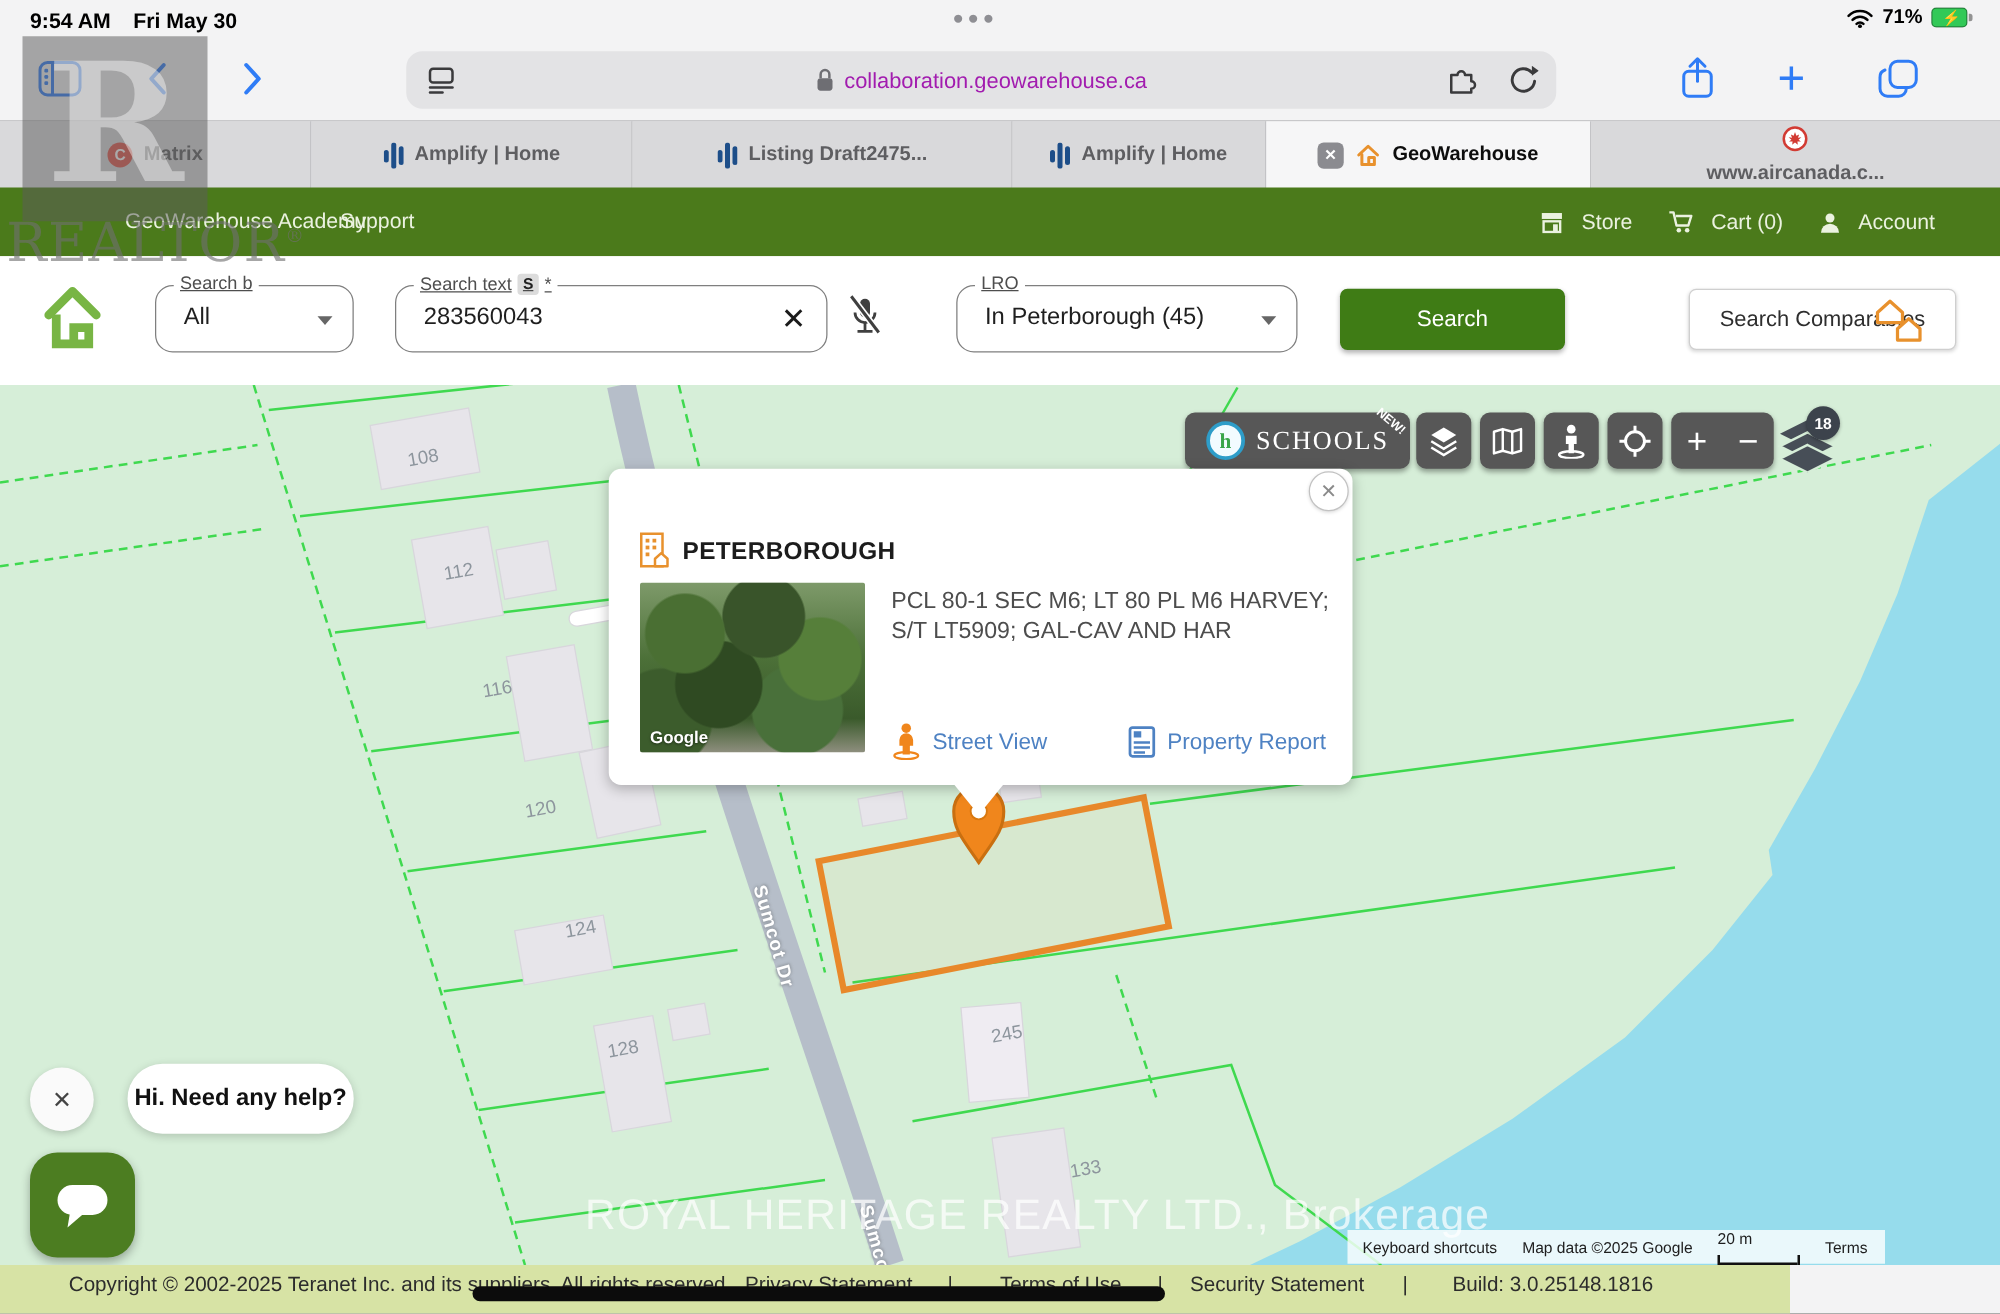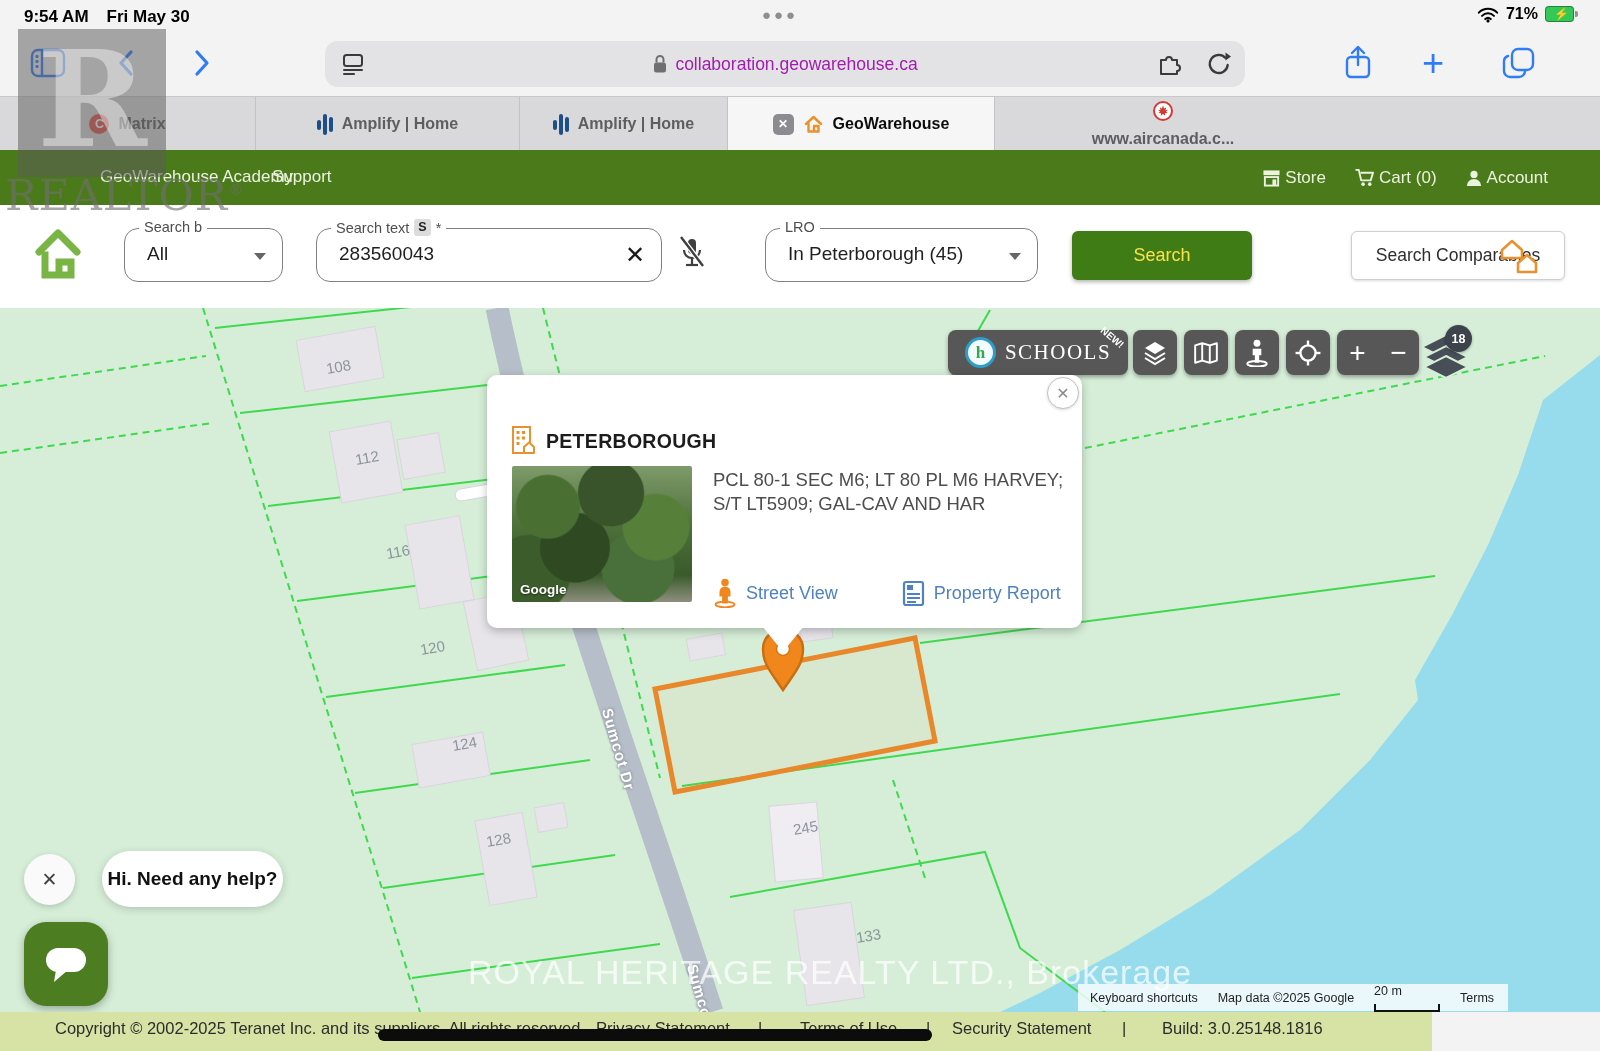--- a/index.html
+++ b/index.html
@@ -31,31 +31,31 @@
   .tab { position:relative; height:54px; display:flex; align-items:center; justify-content:center; gap:9px; border-right:1px solid #c3c3c6; background:#d9d9db; font-size:16px; font-weight:600; color:#5e5e61; cursor:default; }
   .tab.active { background:#f6f6f7; color:#0d0d0d; font-weight:bold; }
   .tab-close { width:21px; height:21px; border-radius:5px; background:#8b8b90; color:#fff; font-size:12px; line-height:21px; text-align:center; font-weight:bold; }
   .fav-circle { width:20px; height:20px; border-radius:50%; background:#e2574c; color:#fff; font-size:12.5px; font-weight:bold; text-align:center; line-height:20px; }
   .fav-leaf { width:20px; height:20px; border-radius:50%; background:#fff; border:2px solid #d23b33; display:flex; align-items:center; justify-content:center; }
 
   
   .navbar { position:absolute; left:0; top:150px; width:1600px; height:55px; background:#4b7a1b; color:#ebf2e0; font-size:17px; }
   .nav-item { position:absolute; top:17px; cursor:default; }
   .nav-right { position:absolute; right:52px; top:0; height:55px; display:flex; align-items:center; gap:28px; }
-  .nav-right .grp { display:flex; align-items:center; gap:4px; cursor:default; }
+  .nav-right .grp { display:flex; align-items:center; gap:14px; cursor:default; }
 
   
   .searchrow { position:absolute; left:0; top:205px; width:1600px; height:103px; background:#fff; }
   .field { position:absolute; height:54px; border:1.5px solid #7f7f7f; border-radius:14px; background:#fff; }
-  .field label { position:absolute; top:-10px; left:14px; background:#fff; padding:0 5px; font-size:14.5px; color:#4e4e4e; white-space:nowrap; display:flex; align-items:center; gap:5px; }
+  .field label { position:absolute; top:-10px; left:14px; background:#fff; padding:0 5px; font-size:14.5px; color:#4e4e4e; white-space:nowrap; display:flex; align-items:center; gap:5px;text-decoration:underline; }
   .field .value { position:absolute; left:22px; top:14px; font-size:19px; color:#1f1f1f; white-space:nowrap; }
   .dd-arrow { position:absolute; right:16px; top:24px; width:0; height:0; border-left:6px solid transparent; border-right:6px solid transparent; border-top:7px solid #666; }
   .kbd-badge { display:inline-block; background:#dcdcdc; color:#222; border-radius:3px; font-size:12.5px; padding:0 4px; line-height:17px; font-weight:600; }
   .clear-x { position:absolute; right:16px; top:12px; font-size:24px; color:#1a1a1a; font-weight:300; cursor:default; }
-  .btn-search { position:absolute; left:1072px; top:26px; width:180px; height:49px; background:#3f7c15; border:none; border-radius:6px; color:#fde047; font-size:18px; font-family:inherit; box-shadow:0 2px 4px rgba(0,0,0,.3); cursor:default; }
+  .btn-search { position:absolute; left:1072px; top:26px; width:180px; height:49px; background:#3f7c15; border:none; border-radius:6px; color:#ffffff; font-size:18px; font-family:inherit; box-shadow:0 2px 4px rgba(0,0,0,.3); cursor:default; }
   .btn-comp { position:absolute; left:1351px; top:26px; width:214px; height:49px; background:#fff; border:1px solid #cfcfcf; border-radius:6px; color:#2e2e2e; font-size:17.5px; font-family:inherit; box-shadow:0 1px 3px rgba(0,0,0,.15); cursor:default; }
 
   
   .map { position:absolute; left:0; top:308px; width:1600px; height:704px; background:#d6eed8; overflow:hidden; }
   .plabel { position:absolute; color:#8d959d; font-size:15px; transform:rotate(-10deg); }
   .road-label { position:absolute; color:#fff; font-weight:bold; font-size:15px; letter-spacing:1px; white-space:nowrap; text-shadow:-1px -1px 2px #9aa0a8, 1px 1px 2px #9aa0a8, 0 0 3px #9aa0a8; transform:rotate(74deg); transform-origin:left center; }
 
   .mbtn { position:absolute; top:22px; height:45px; background:#575757; border-radius:8px; box-shadow:0 2px 4px rgba(0,0,0,.35); display:flex; align-items:center; justify-content:center; cursor:default; }
   .schools { left:948px; width:180px; gap:9px; color:#fff; }
   .schools-text { font-family:"Liberation Serif", serif; font-size:21px; letter-spacing:1.5px; color:#fff; }
@@ -222,20 +222,30 @@
     <div class="tab" style="width:264px;">
       <span>
           <svg width="16" height="21" viewBox="0 0 16 21">
             <rect x="0" y="6" width="4" height="10" rx="2" fill="#1d4e89"></rect>
             <rect x="6" y="0" width="4" height="21" rx="2" fill="#1d4e89"></rect>
             <rect x="12" y="3" width="4" height="15" rx="2" fill="#1d4e89"></rect>
           </svg>
         </span>
       <span>Amplify | Home</span>
     </div>
+    <div class="tab" style="width:312px;">
+      <span>
+          <svg width="16" height="21" viewBox="0 0 16 21">
+            <rect x="0" y="6" width="4" height="10" rx="2" fill="#1d4e89"></rect>
+            <rect x="6" y="0" width="4" height="21" rx="2" fill="#1d4e89"></rect>
+            <rect x="12" y="3" width="4" height="15" rx="2" fill="#1d4e89"></rect>
+          </svg>
+        </span>
+      <span>Listing Draft2475...</span>
+    </div>
     <div class="tab" style="width:208px;">
       <span>
           <svg width="16" height="21" viewBox="0 0 16 21">
             <rect x="0" y="6" width="4" height="10" rx="2" fill="#1d4e89"></rect>
             <rect x="6" y="0" width="4" height="21" rx="2" fill="#1d4e89"></rect>
             <rect x="12" y="3" width="4" height="15" rx="2" fill="#1d4e89"></rect>
           </svg>
         </span>
       <span>Amplify | Home</span>
     </div>

